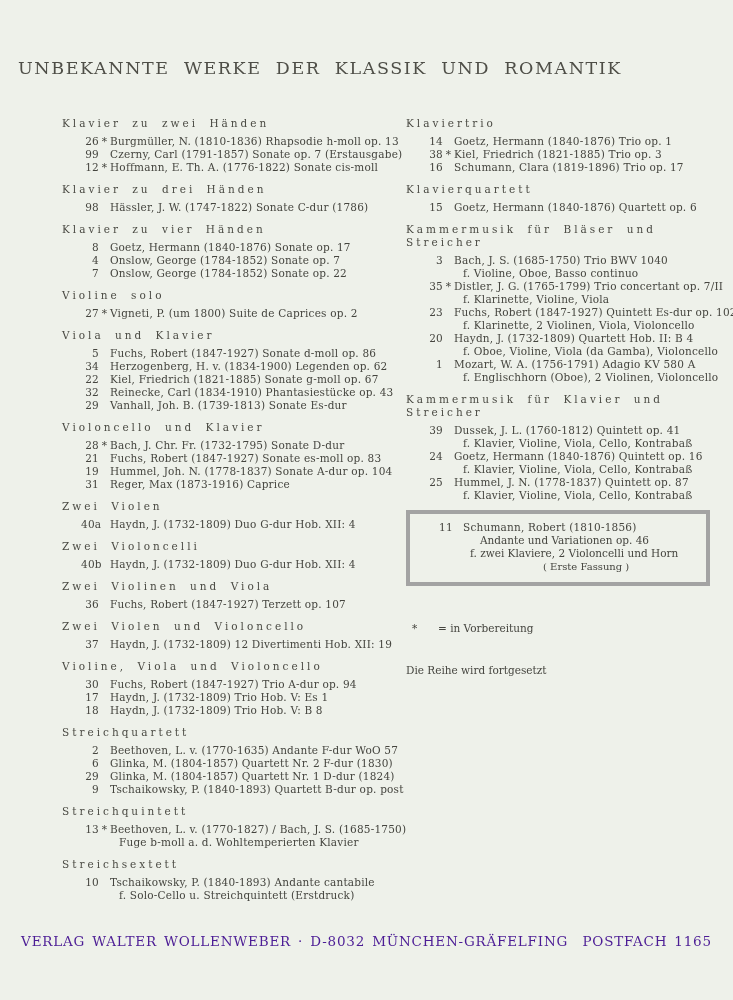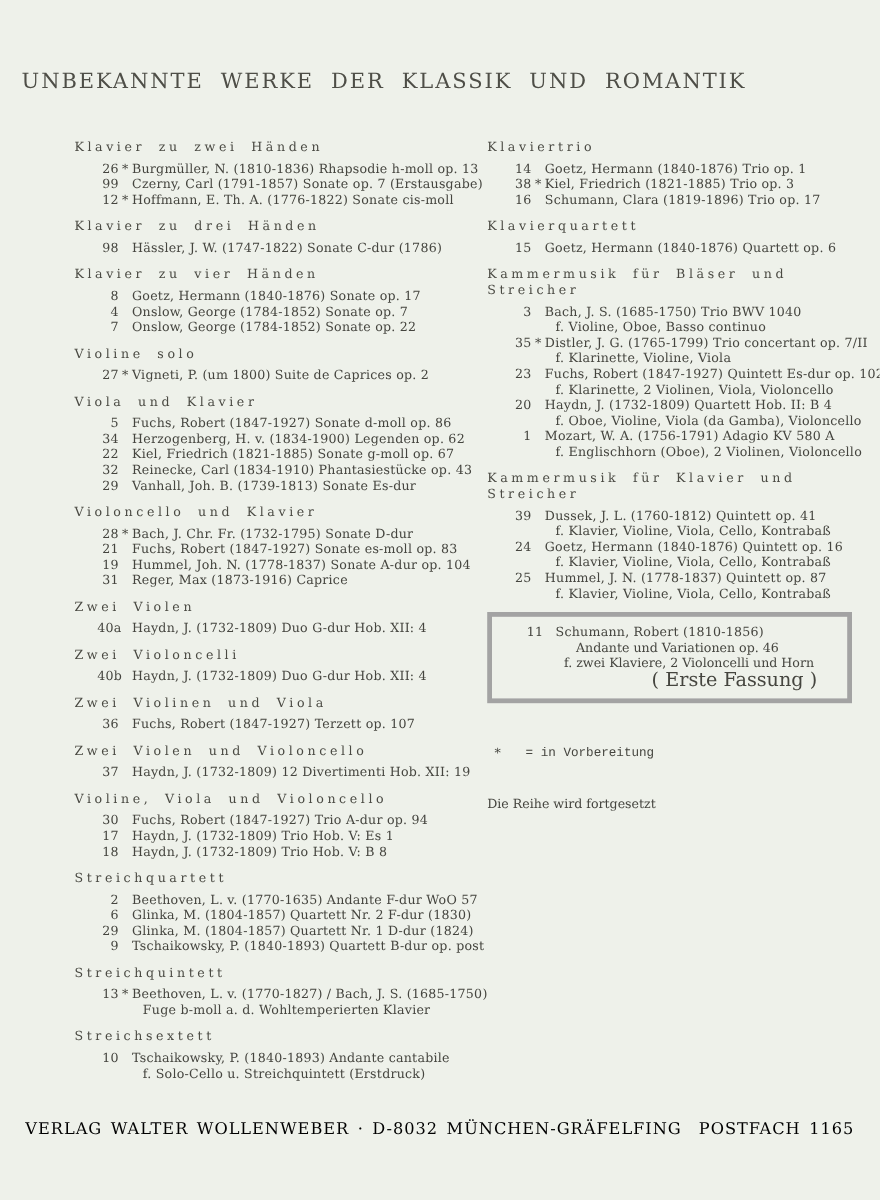--- a/index.html
+++ b/index.html
@@ -36,29 +36,29 @@
     border:4px solid #a3a3a3;
     margin-top:4px;
     padding:7px 16px 9px 10px;
     width:270px;
   }
   .box .entry-line{line-height:13px;}
   .box .bx-num{width:14px;flex-shrink:0;}
   .box .bx-text{margin-left:10px;}
   .bx-line2{font-size:10.5px;line-height:13px;padding-left:60px;white-space:nowrap;}
   .bx-line3{font-size:10.5px;line-height:13px;padding-left:50px;white-space:nowrap;}
-  .bx-line4{font-size:16px;line-height:13px;padding-left:123px;white-space:nowrap;}
+  .bx-line4{font-size:10px;line-height:13px;padding-left:123px;white-space:nowrap;}
   .note-asterisk{margin-top:36px;font-size:10.5px;line-height:13px;display:flex;}
   .note-asterisk .n-star{padding-left:6px;width:20px;}
-  .note-asterisk .n-text{margin-left:6px;font-family:Liberation Mono, monospace;}
+  .note-asterisk .n-text{margin-left:6px;}
   .note-continue{margin-top:29px;font-size:10.5px;line-height:13px;}
   .footer{
     position:absolute;top:933px;left:0;width:733px;
     text-align:center;font-size:13.5px;letter-spacing:0.8px;word-spacing:2px;
-    color:#000000;
+    color:#4c1d95;
   }
 </style>
 </head>
 <body>
 
 <div class="page">
 
   <div class="title">UNBEKANNTE WERKE DER KLASSIK UND ROMANTIK</div>
 
   <div class="col col-left" id="col-left">

